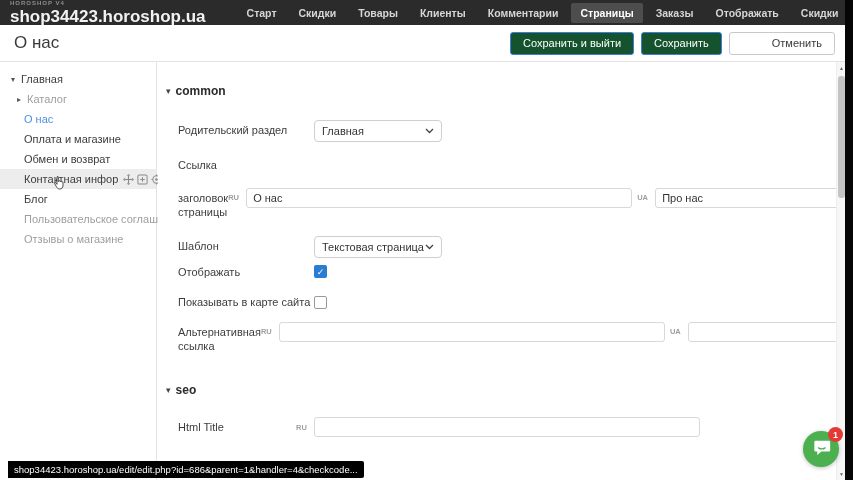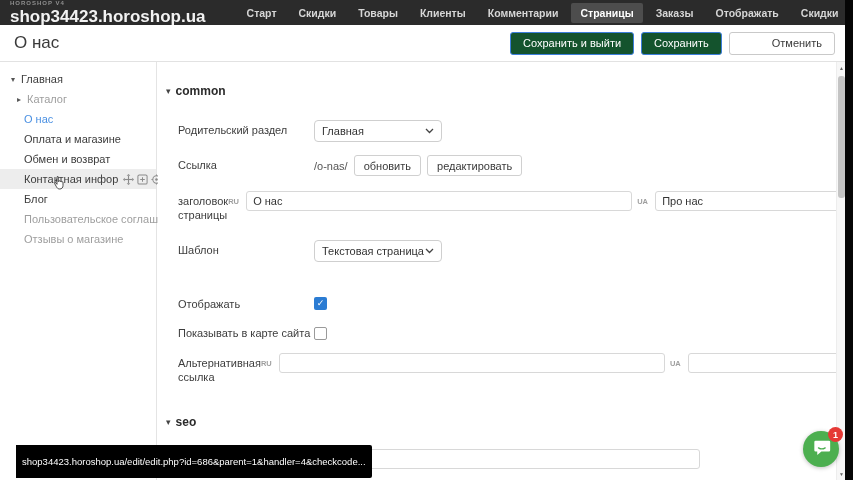--- a/index.html
+++ b/index.html
@@ -63,22 +63,22 @@
   .link-group { display:flex; align-items:center; gap:6px; }
   .link-path { font-size:11px; color:#555; }
   .mini-btn { height:21px; padding:0 9px; font-size:11px; color:#3a3a3a; background:#fff;
               border:1px solid #d0d0d0; border-radius:3px; cursor:pointer; font-family:inherit; }
   .checkbox { width:13px; height:13px; border-radius:2px; margin-top:3px; cursor:pointer;
               display:flex; align-items:center; justify-content:center; }
   .checkbox.on { background:#2b7cd3; color:#fff; font-size:9px; }
   .checkbox.off { background:#fff; border:1px solid #9a9a9a; }
 
   
-  .statusbar { position:absolute; left:16px; bottom:2px; background:#000; color:#fff; font-size:9.5px;
-               padding:11px 6px; border-radius:0 2px 2px 0; white-space:nowrap; z-index:20; }
+  .statusbar { position:absolute; left:8px; bottom:2px; background:#000; color:#fff; font-size:9.5px;
+               padding:3px 6px; border-radius:0 2px 2px 0; white-space:nowrap; z-index:20; }
 
   
   .chat-fab { position:absolute; right:14px; bottom:13px; width:36px; height:36px; border-radius:50%;
               background:#4caf50; display:flex; align-items:center; justify-content:center;
               cursor:pointer; z-index:30; box-shadow:0 1px 4px rgba(0,0,0,.25); }
   .chat-badge { position:absolute; top:-4px; right:-4px; width:15px; height:15px; border-radius:50%;
                 background:#e53935; color:#fff; font-size:9px; font-weight:bold;
                 display:flex; align-items:center; justify-content:center; }
 
   
@@ -205,42 +205,37 @@
       <div class="fselect">
         <span>Главная</span>
         <svg width="9" height="6" viewBox="0 0 9 6">
             <path d="M1 1 L4.5 4.5 L8 1" fill="none" stroke="#444" stroke-width="1.3"></path>
           </svg>
       </div>
     </div>
 
     <div class="frow" style="margin-bottom:15px;">
       <div class="flabel flabel-wide">Ссылка</div>
-      <div class="link-group">
-        <span class="link-path">/o-nas/</span>
-        <button class="mini-btn">обновить</button>
-        <button class="mini-btn">редактировать</button>
-      </div>
     </div>
 
     <div class="frow" style="margin-bottom:17px;">
       <div class="flabel">заголовок страницы</div>
       <div class="lang-col">
         <div class="lang-row">
           <span class="lang-badge">RU</span>
           <input class="tinput" value="О нас" style="">
         </div>
         <div class="lang-row">
           <span class="lang-badge">UA</span>
           <input class="tinput" value="Про нас" style="">
         </div>
       </div>
     </div>
 
-    <div class="frow" style="margin-bottom:32px;">
+    <div class="frow" style="margin-bottom:4px;">
       <div class="flabel flabel-wide">Шаблон</div>
       <div class="fselect">
         <span>Текстовая страница</span>
         <svg width="9" height="6" viewBox="0 0 9 6">
             <path d="M1 1 L4.5 4.5 L8 1" fill="none" stroke="#444" stroke-width="1.3"></path>
           </svg>
       </div>
     </div>
 
     <div class="frow" style="margin-bottom:12px;">

